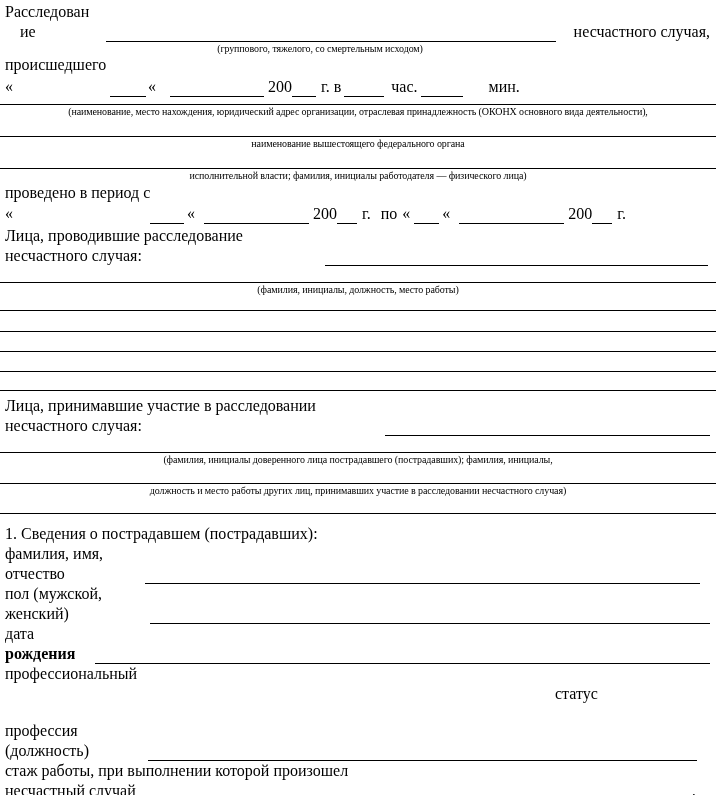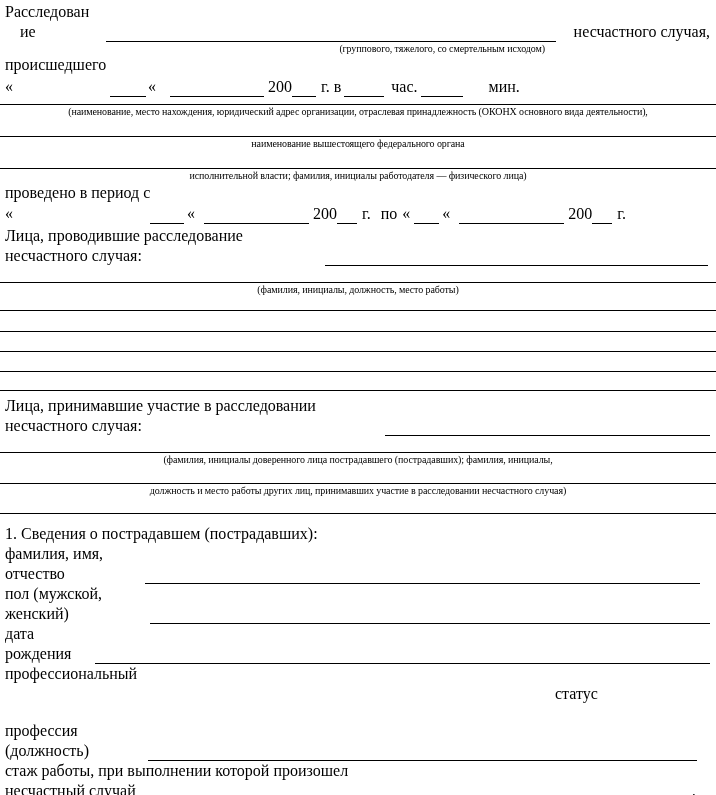--- a/index.html
+++ b/index.html
@@ -22,21 +22,21 @@
 <div class="page">
 
   <div class="row">
     <span class="t">Расследован</span>
   </div>
   <div class="row" style="padding-right:6px;padding-left:20px;">
     <span class="t">ие</span>
     <span class="blank" style="width:450px;margin-left:70px;"></span>
     <span class="t pushR">несчастного случая,</span>
   </div>
-  <div class="caption" style="width:450px;margin-left:95px;text-align:right;">(группового, тяжелого, со смертельным исходом)</div>
+  <div class="caption" style="width:450px;margin-left:95px;">(группового, тяжелого, со смертельным исходом)</div>
 
   <div class="row">
     <span class="t">происшедшего</span>
   </div>
   <div class="row" style="margin-top:2px;">
     <span class="t">«</span>
     <span class="blank" style="width:36px;margin-left:97px;"></span>
     <span class="t" style="margin-left:2px;">«</span>
     <span class="blank" style="width:94px;margin-left:14px;"></span>
     <span class="t" style="margin-left:4px;">200</span>
@@ -121,21 +121,21 @@
   </div>
   <div class="row" style="padding-right:6px;">
     <span class="t" style="width:145px;">женский)</span>
     <span class="blank grow"></span>
   </div>
 
   <div class="row">
     <span class="t">дата</span>
   </div>
   <div class="row" style="padding-right:6px;">
-    <span class="t" style="width:90px;">рождения</span>
+    <span class="t" style="width:90px;font-weight:bold;">рождения</span>
     <span class="blank grow"></span>
   </div>
 
   <div class="row">
     <span class="t">профессиональный</span>
   </div>
   <div class="row" style="padding-right:6px;flex-direction:column;">
     <span class="t" style="width:155px;">статус</span>
     <span class="blank grow"></span>
   </div>

